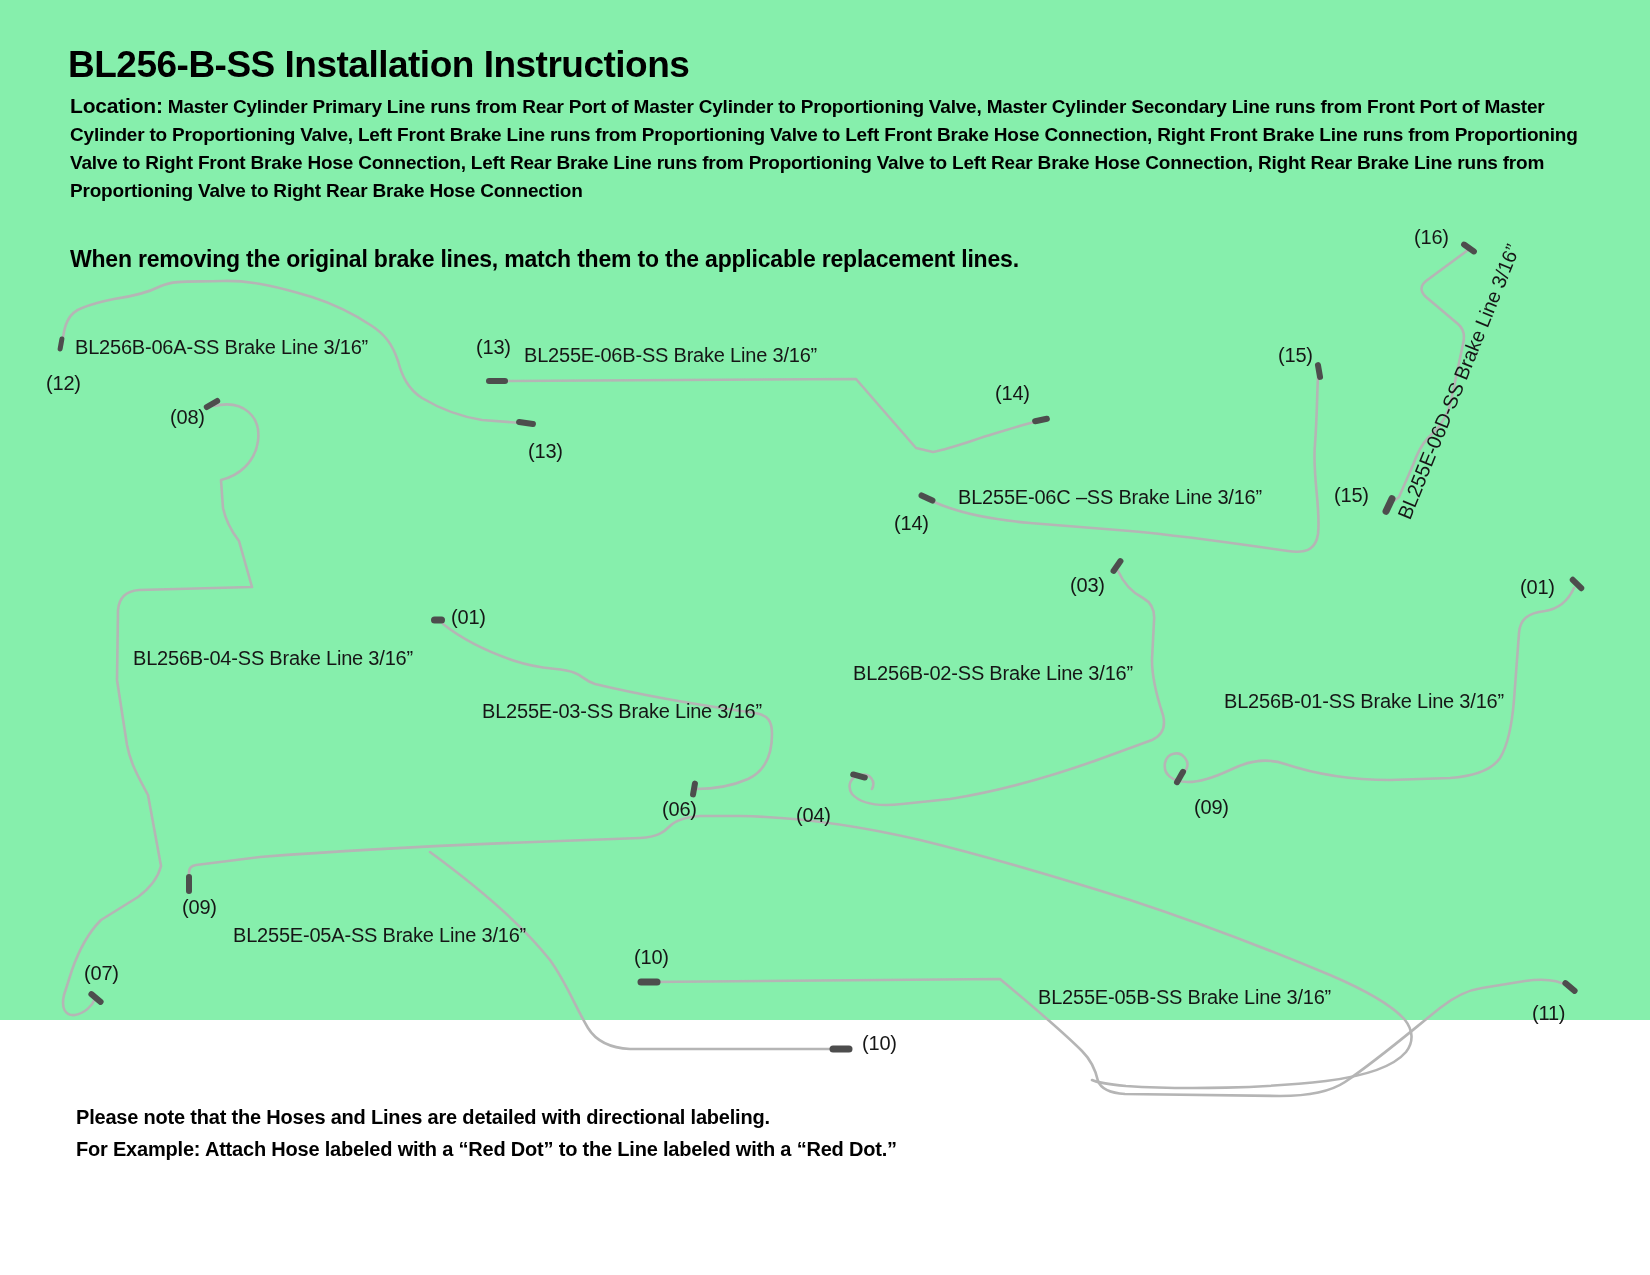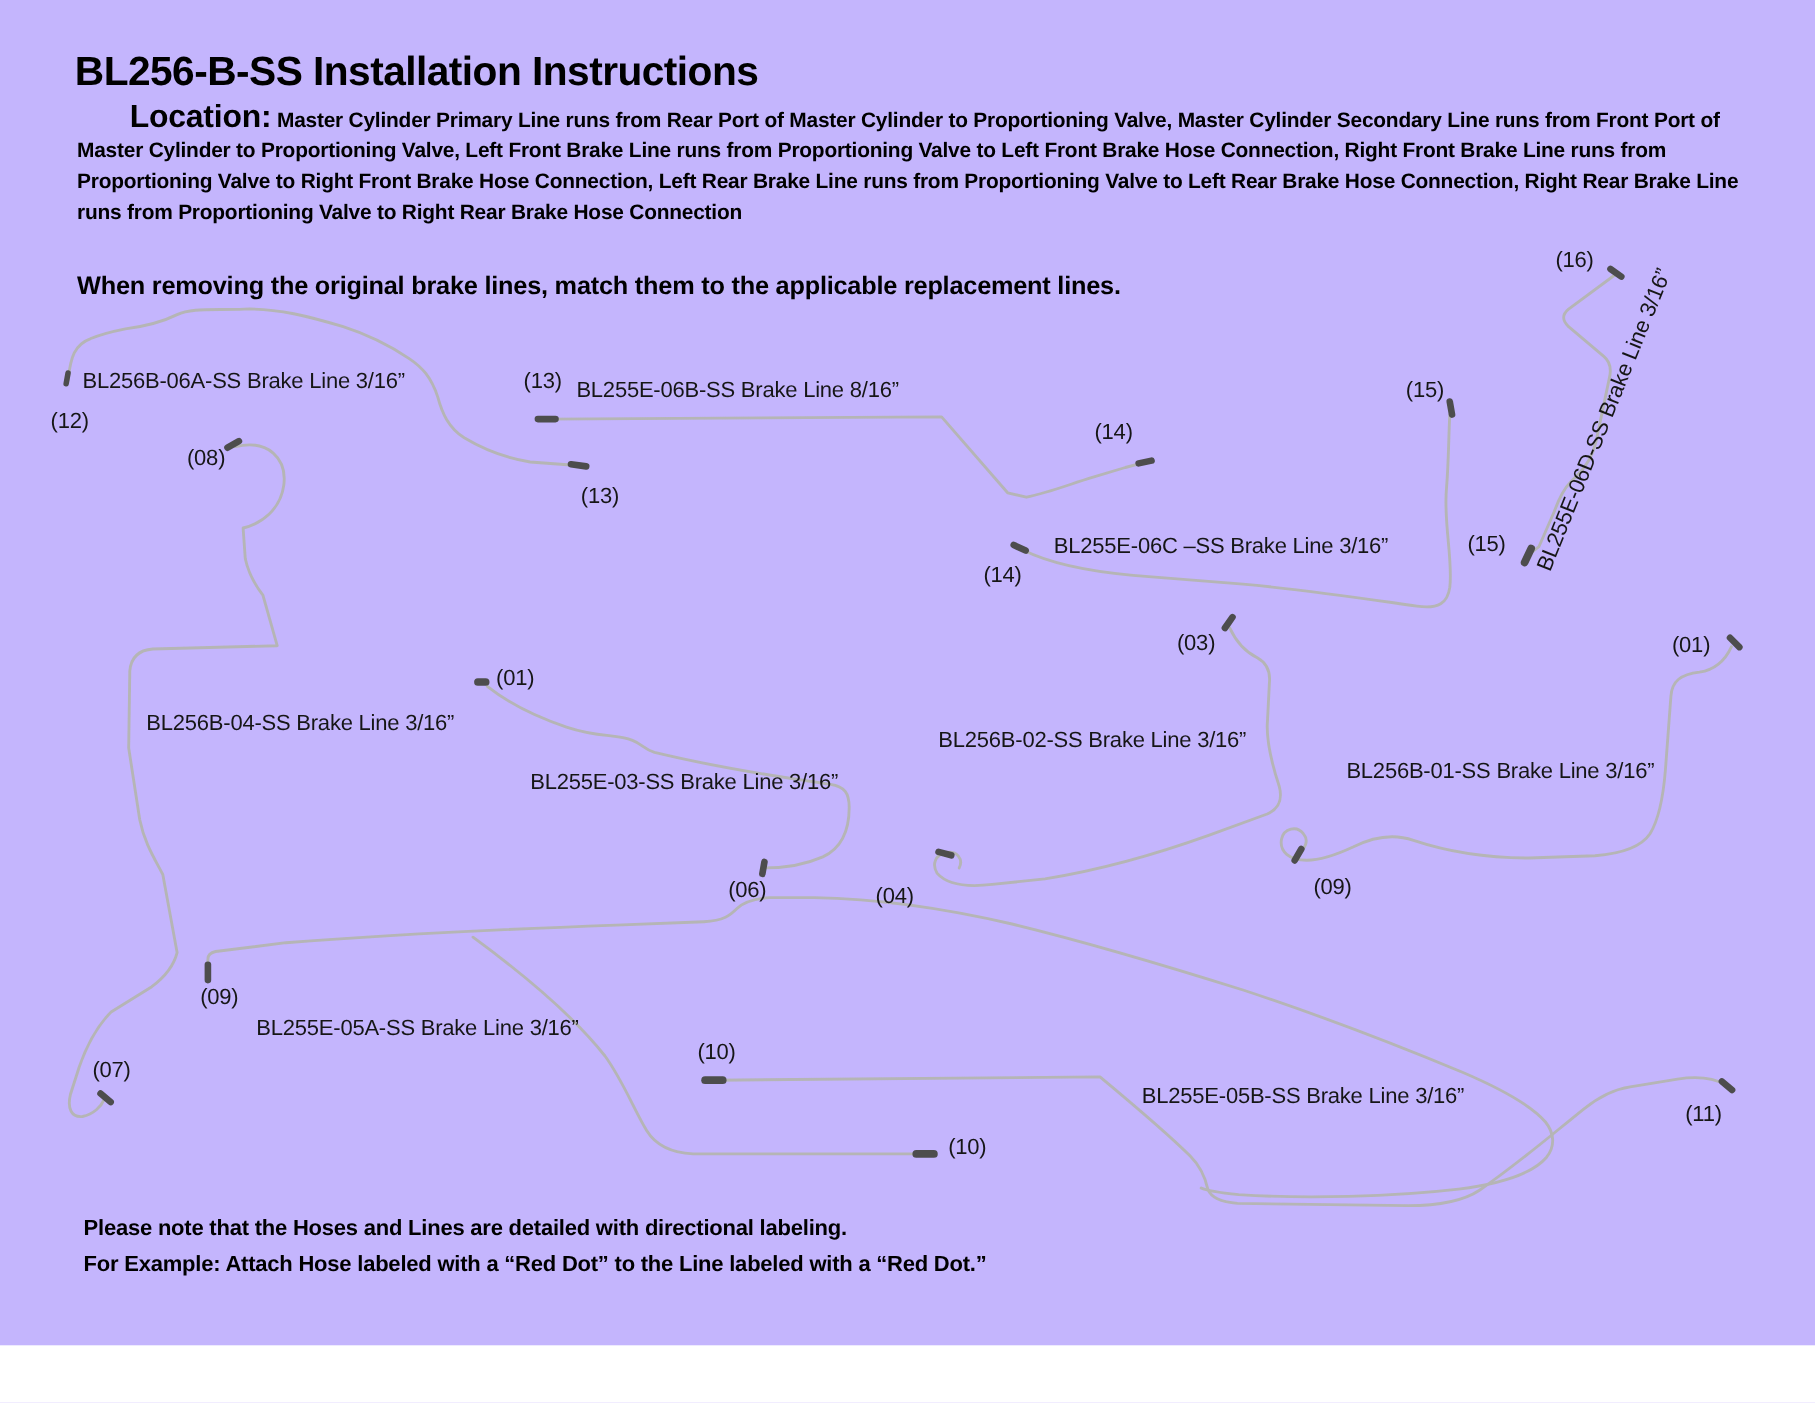--- a/index.html
+++ b/index.html
@@ -1,23 +1,23 @@
 <!DOCTYPE html>
 <html><head>
 <meta charset="utf-8">
 <style>
   html,body{margin:0;padding:0;width:1650px;height:1275px;background:#ffffff;overflow:hidden;}
   body{font-family:"Liberation Sans", sans-serif;position:relative;color:#000;}
-  #page{position:absolute;inset:0;width:1650px;height:1223px;background:#c4b5fd;}
+  #page{position:absolute;inset:0;width:1650px;height:1020px;background:#86efac;}
 
   .doc-title{position:absolute;left:68px;top:44px;font-size:37px;font-weight:bold;
     letter-spacing:-0.5px;white-space:nowrap;}
   .location-para{position:absolute;left:70px;top:92px;width:1512px;font-size:19px;
     font-weight:bold;line-height:28px;letter-spacing:-0.2px;}
-  .location-label{font-size:29px;font-weight:bold;margin-left:48px;}
+  .location-label{font-size:21px;font-weight:bold;}
   .instruction-line{position:absolute;left:70px;top:246px;font-size:23px;font-weight:bold;
     letter-spacing:-0.2px;white-space:nowrap;}
 
   #diagram{position:absolute;left:0;top:0;width:1650px;height:1275px;}
   #diagram svg{position:absolute;left:0;top:0;}
   .callout{position:absolute;font-size:20px;color:#161616;letter-spacing:-0.2px;white-space:nowrap;}
   .line-label{position:absolute;font-size:20px;color:#161616;letter-spacing:-0.2px;white-space:nowrap;}
   .line-label.rotated{transform:translate(-50%,-50%) rotate(-68deg);}
 
   .footer-note{position:absolute;left:76px;font-size:20px;font-weight:bold;
@@ -89,21 +89,21 @@
         <div class="callout" style="left: 1532px; top: 1002px;">(11)</div>
         <div class="callout" style="left: 46px; top: 372px;">(12)</div>
         <div class="callout" style="left: 476px; top: 336px;">(13)</div>
         <div class="callout" style="left: 528px; top: 440px;">(13)</div>
         <div class="callout" style="left: 995px; top: 382px;">(14)</div>
         <div class="callout" style="left: 894px; top: 512px;">(14)</div>
         <div class="callout" style="left: 1278px; top: 344px;">(15)</div>
         <div class="callout" style="left: 1334px; top: 484px;">(15)</div>
         <div class="callout" style="left: 1414px; top: 226px;">(16)</div>
         <div class="line-label" style="left: 75px; top: 336px;">BL256B-06A-SS Brake Line 3/16”</div>
-        <div class="line-label" style="left: 524px; top: 344px;">BL255E-06B-SS Brake Line 8/16”</div>
+        <div class="line-label" style="left: 524px; top: 344px;">BL255E-06B-SS Brake Line 3/16”</div>
         <div class="line-label" style="left: 958px; top: 486px;">BL255E-06C –SS Brake Line 3/16”</div>
         <div class="line-label rotated" style="left: 1459px; top: 382px;">BL255E-06D-SS Brake Line 3/16”</div>
         <div class="line-label" style="left: 133px; top: 620px; margin-top: 27px;">BL256B-04-SS Brake Line 3/16”</div>
         <div class="line-label" style="left: 482px; top: 700px;">BL255E-03-SS Brake Line 3/16”</div>
         <div class="line-label" style="left: 853px; top: 662px;">BL256B-02-SS Brake Line 3/16”</div>
         <div class="line-label" style="left: 1224px; top: 690px;">BL256B-01-SS Brake Line 3/16”</div>
         <div class="line-label" style="left: 233px; top: 924px;">BL255E-05A-SS Brake Line 3/16”</div>
         <div class="line-label" style="left: 1038px; top: 986px;">BL255E-05B-SS Brake Line 3/16”</div>
       </div>
   </div>

